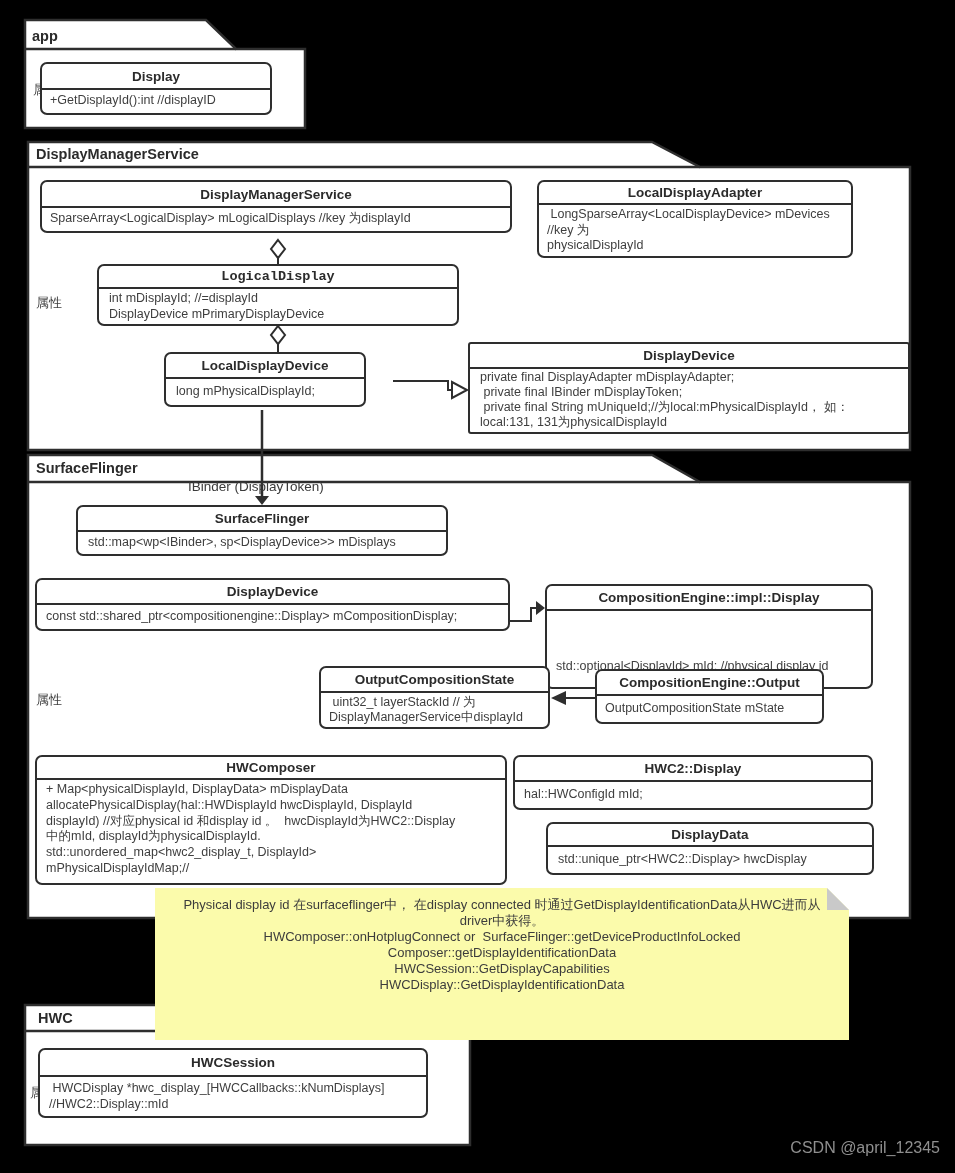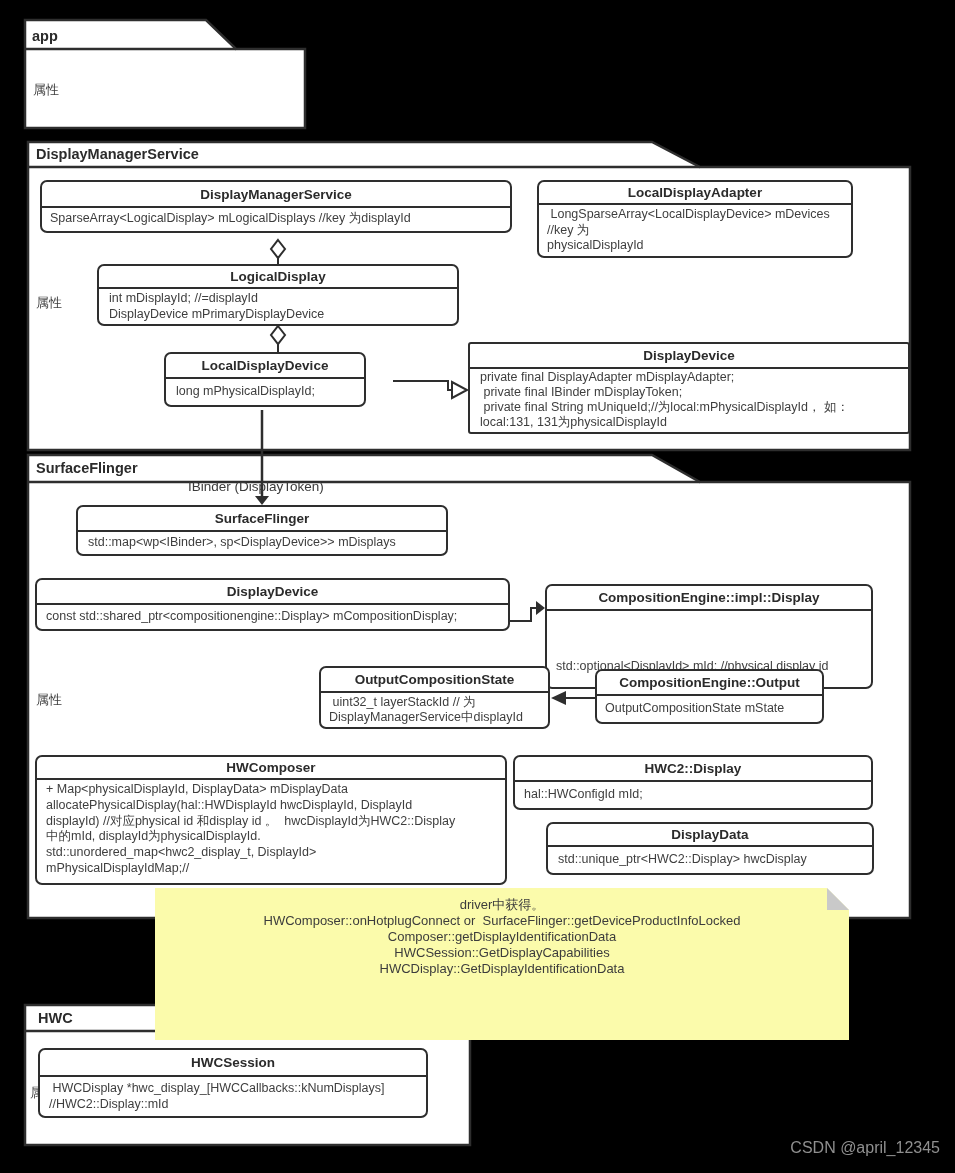--- a/index.html
+++ b/index.html
@@ -76,38 +76,44 @@
   <div class="pkg-label" style="left:36px;top:460px;">SurfaceFlinger</div>
   <div class="pkg-label" style="left:38px;top:1010px;">HWC</div>
 
   <div class="attr-label" style="left:33px;top:81px;">属性</div>
   <div class="attr-label" style="left:36px;top:294px;">属性</div>
   <div class="attr-label" style="left:36px;top:691px;">属性</div>
   <div class="attr-label" style="left:30px;top:1084px;">属性</div>
 
   <div class="edge-label" style="left:188px;top:459px;margin-top:20px;">IBinder (DisplayToken)</div>
 
+  <div class="cls" style="left:40px;top:62px;width:232px;">
+    <div class="cls-h">Display</div>
+    <div class="cls-b">
+        <div>+GetDisplayId():int //displayID</div>
+      </div>
+  </div>
 
   <div class="cls" style="left:40px;top:180px;width:472px;">
     <div class="cls-h">DisplayManagerService</div>
     <div class="cls-b">
         <div>SparseArray&lt;LogicalDisplay&gt; mLogicalDisplays //key 为displayId</div>
       </div>
   </div>
 
   <div class="cls" style="left:537px;top:180px;width:316px;">
     <div class="cls-h" style="padding:3px 6px;">LocalDisplayAdapter</div>
     <div class="cls-b" style="padding:2px 8px;">
         <div> LongSparseArray&lt;LocalDisplayDevice&gt; mDevices //key 为</div>
         <div>physicalDisplayId</div>
       </div>
   </div>
 
   <div class="cls" style="left:97px;top:264px;width:362px;">
-    <div class="cls-h" style="padding:3px 18px;">LogicalDisplay</div>
+    <div class="cls-h" style="padding:3px 18px;font-family:Liberation Mono, monospace;">LogicalDisplay</div>
     <div class="cls-b" style="padding:2px 10px;">
         <div>int mDisplayId; //=displayId</div>
         <div>DisplayDevice mPrimaryDisplayDevice</div>
       </div>
   </div>
 
   <div class="cls" style="left:164px;top:352px;width:202px;">
     <div class="cls-h" style="padding:4px 6px;">LocalDisplayDevice</div>
     <div class="cls-b" style="padding:5px 10px;">
         <div>long mPhysicalDisplayId;</div>
@@ -188,20 +194,21 @@
 
   <div class="cls" style="left:38px;top:1048px;width:390px;">
     <div class="cls-h" style="padding:5px 6px;">HWCSession</div>
     <div class="cls-b" style="padding:4px 9px;">
         <div> HWCDisplay *hwc_display_[HWCCallbacks::kNumDisplays]</div>
         <div>//HWC2::Display::mId</div>
       </div>
   </div>
 
   <div class="note">
+      <div>Physical display id 在surfaceflinger中， 在display connected 时通过GetDisplayIdentificationData从HWC进而从</div>
       <div>driver中获得。</div>
       <div>HWComposer::onHotplugConnect or  SurfaceFlinger::getDeviceProductInfoLocked</div>
       <div>Composer::getDisplayIdentificationData</div>
       <div>HWCSession::GetDisplayCapabilities</div>
       <div>HWCDisplay::GetDisplayIdentificationData</div>
     </div>
   <div class="note-fold"></div>
 
   <div class="watermark">CSDN @april_12345</div>
 

